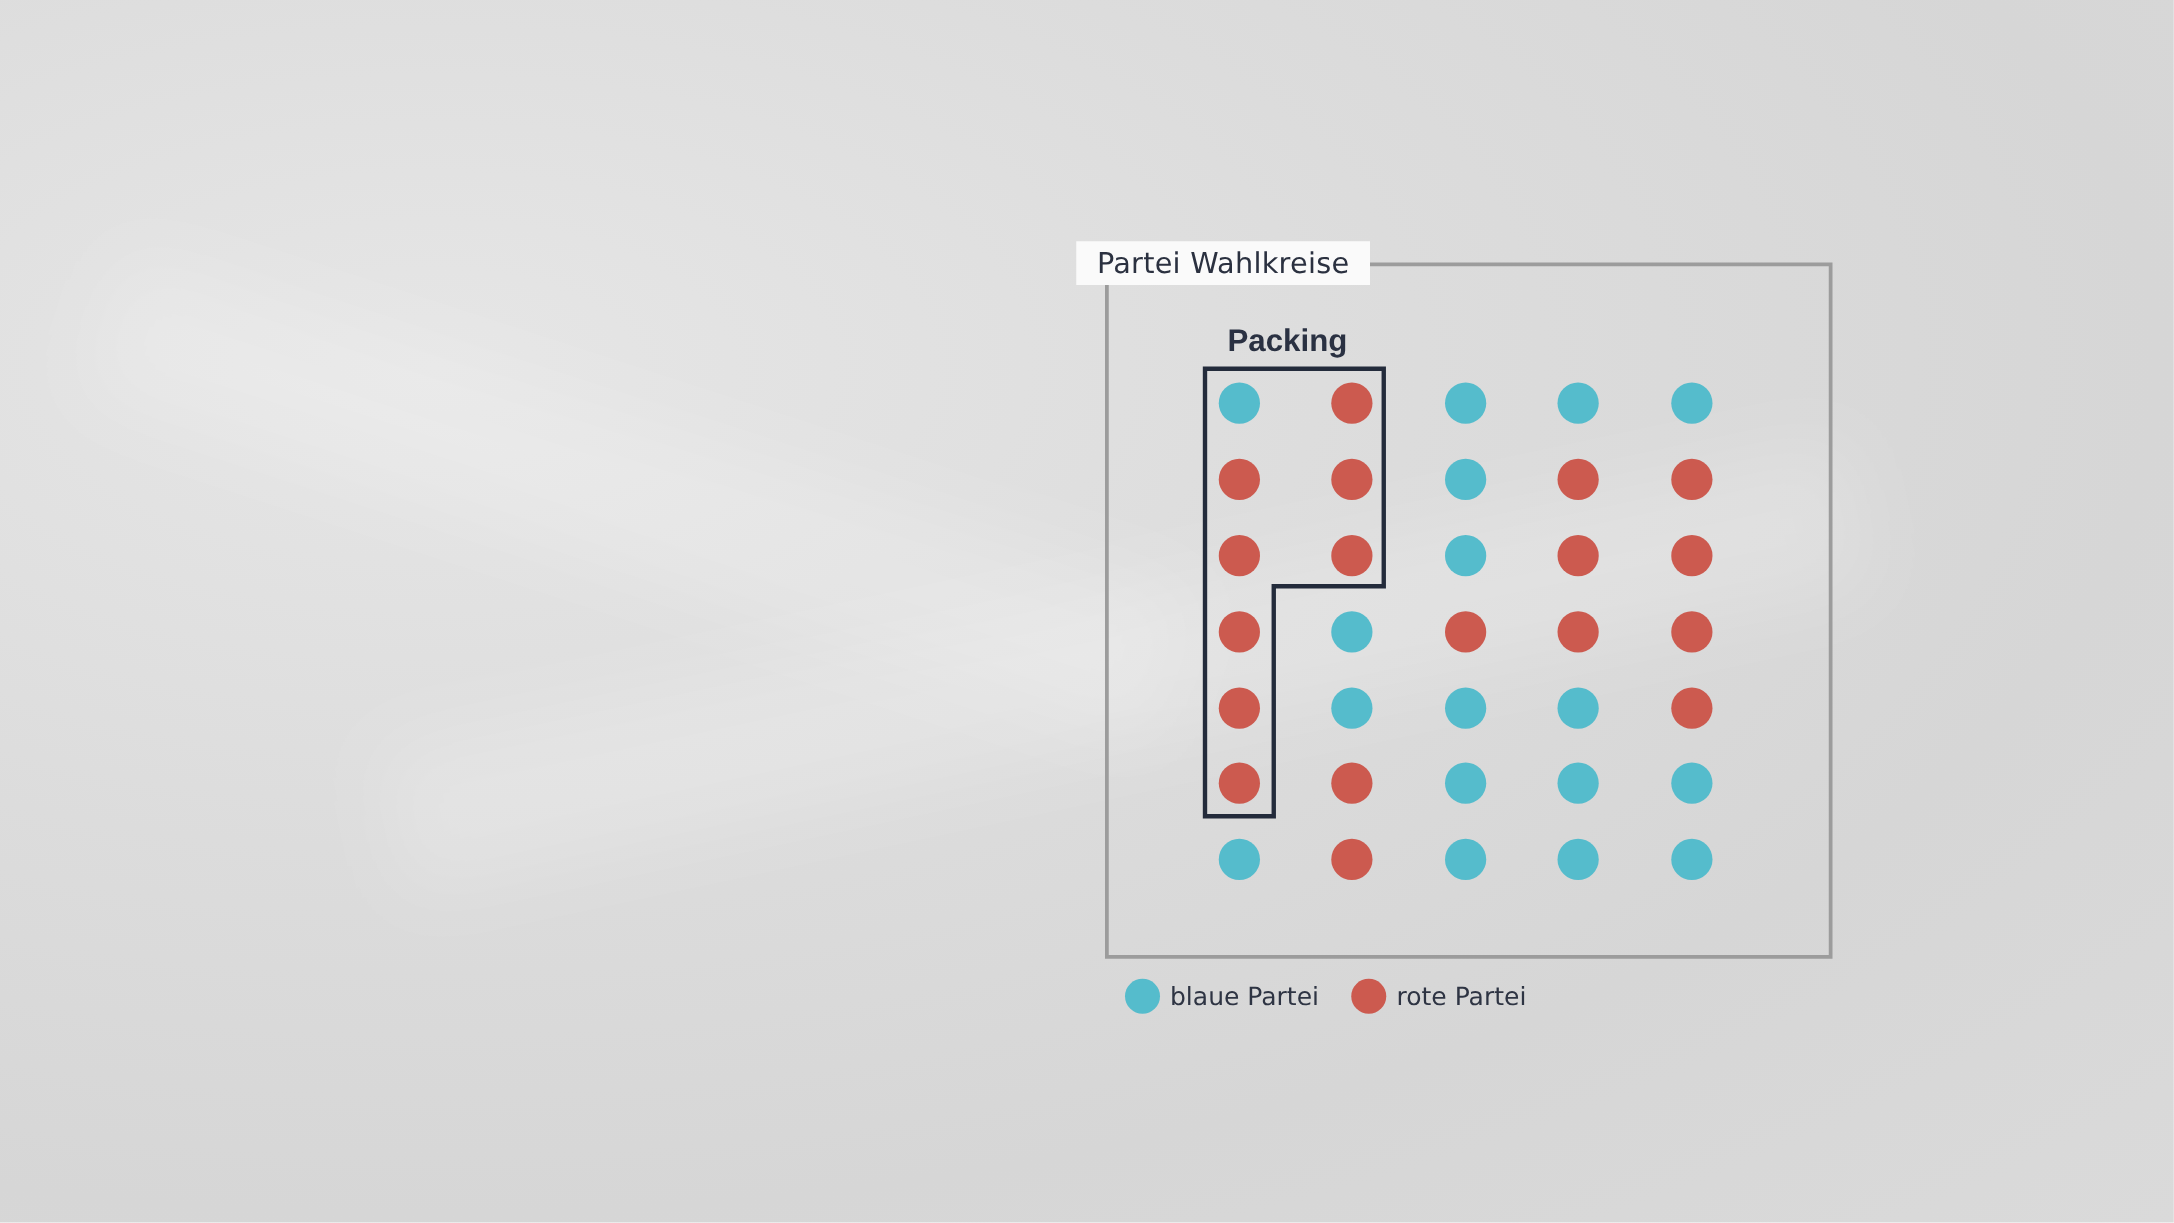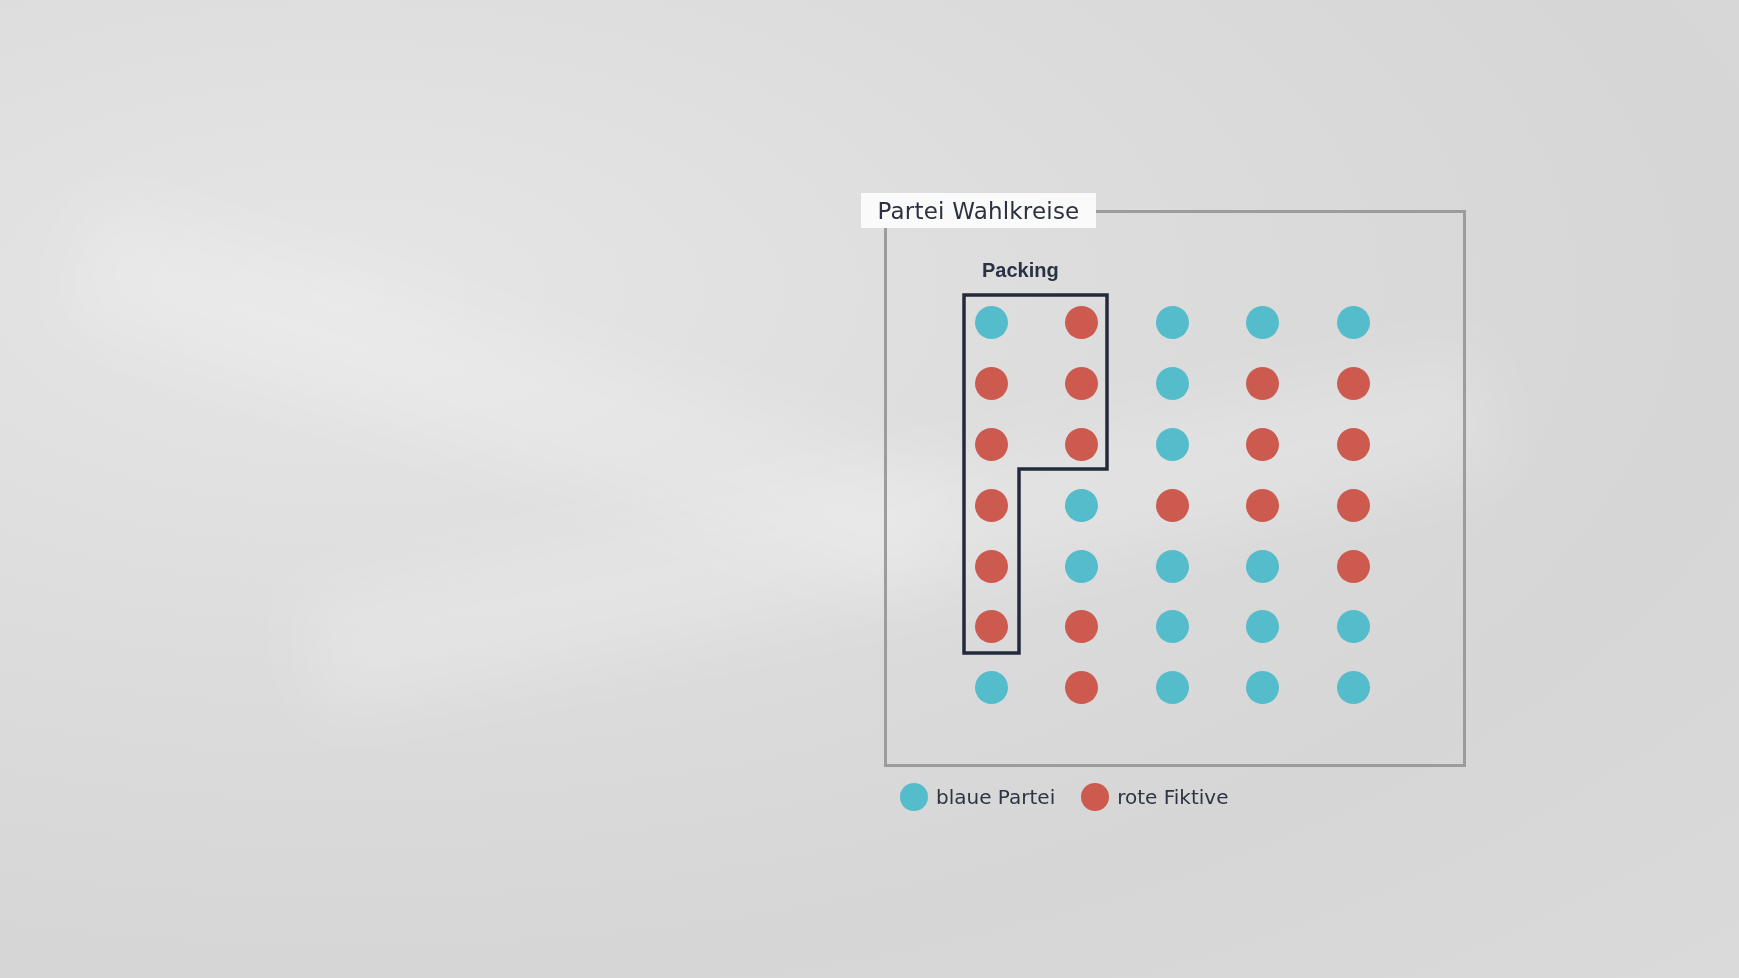--- a/index.html
+++ b/index.html
@@ -13,21 +13,21 @@
     position:absolute; left:884px; top:210px; width:582px; height:557px;
     border:3px solid #9c9c9c; box-sizing:border-box;
   }
   .title-box {
     position:absolute; left:861px; top:193px; width:235px; height:35px;
     background:#fafafa; box-sizing:border-box;
     display:flex; align-items:center; justify-content:center;
     font-size:23px; color:#2b3140; letter-spacing:0.2px;
   }
   .pack-label {
-    position:absolute; left:982px; top:259px; font-size:20px; font-weight:bold; color:#2a3142;
+    position:absolute; left:982px; top:259px; font-size:25px; font-weight:bold; color:#2a3142;
     font-family:"Liberation Sans", sans-serif;
   }
   svg.poly { position:absolute; left:0; top:0; }
   .dot { position:absolute; width:33px; height:33px; border-radius:50%; margin-left:-16.5px; margin-top:-16.5px; }
   .dot.blue { background:#55bccc; }
   .dot.red { background:#cc5a4f; }
   .legend { position:absolute; top:782px; left:900px; display:flex; align-items:center; height:30px; }
   .legend-item { display:flex; align-items:center; margin-right:26px; }
   .legend-dot { width:28px; height:28px; border-radius:50%; margin-right:8px; }
   .legend-label { font-size:20px; color:#2e3443; }
@@ -86,15 +86,15 @@
     <div class="dot blue" style="left: 1353px; top: 687px;"></div>
   </div>
 
 <div class="legend">
   <div class="legend-item">
     <span class="legend-dot" style="background:#55bccc"></span>
     <span class="legend-label">blaue Partei</span>
   </div>
   <div class="legend-item">
     <span class="legend-dot" style="background:#cc5a4f"></span>
-    <span class="legend-label">rote Fiktive</span>
+    <span class="legend-label">rote Partei</span>
   </div>
 </div>
 
 </body></html>

